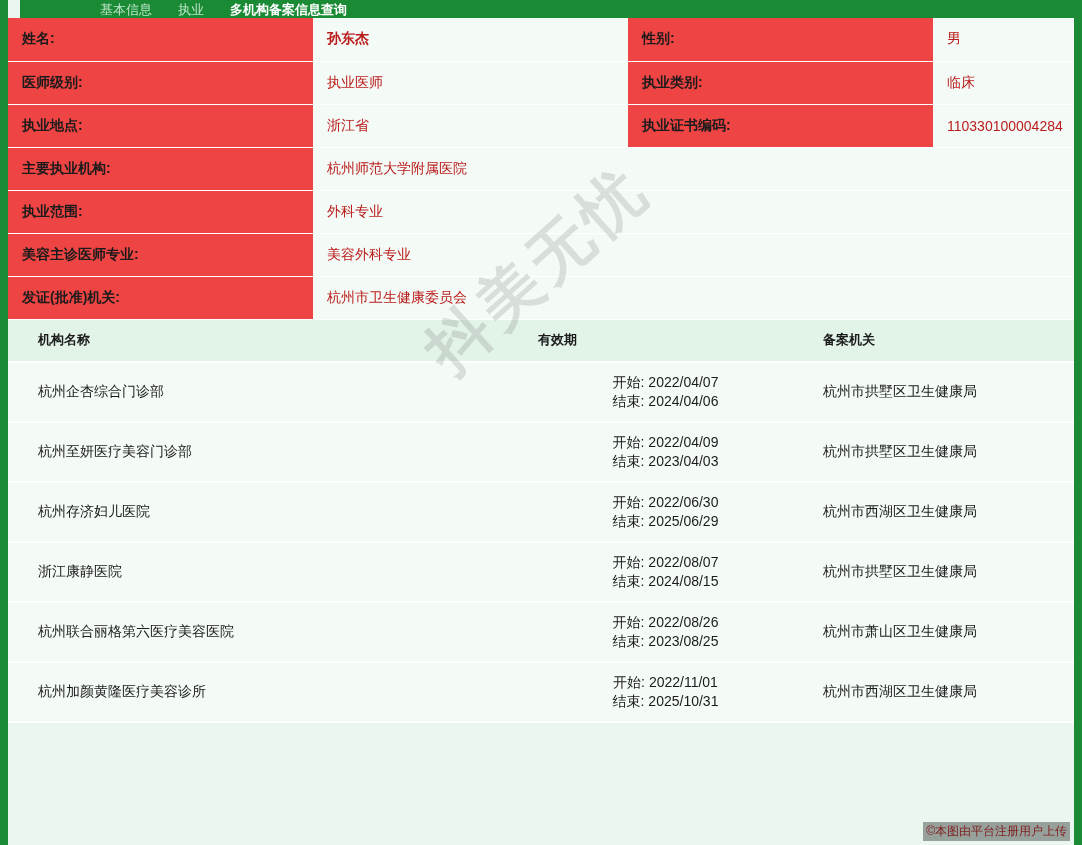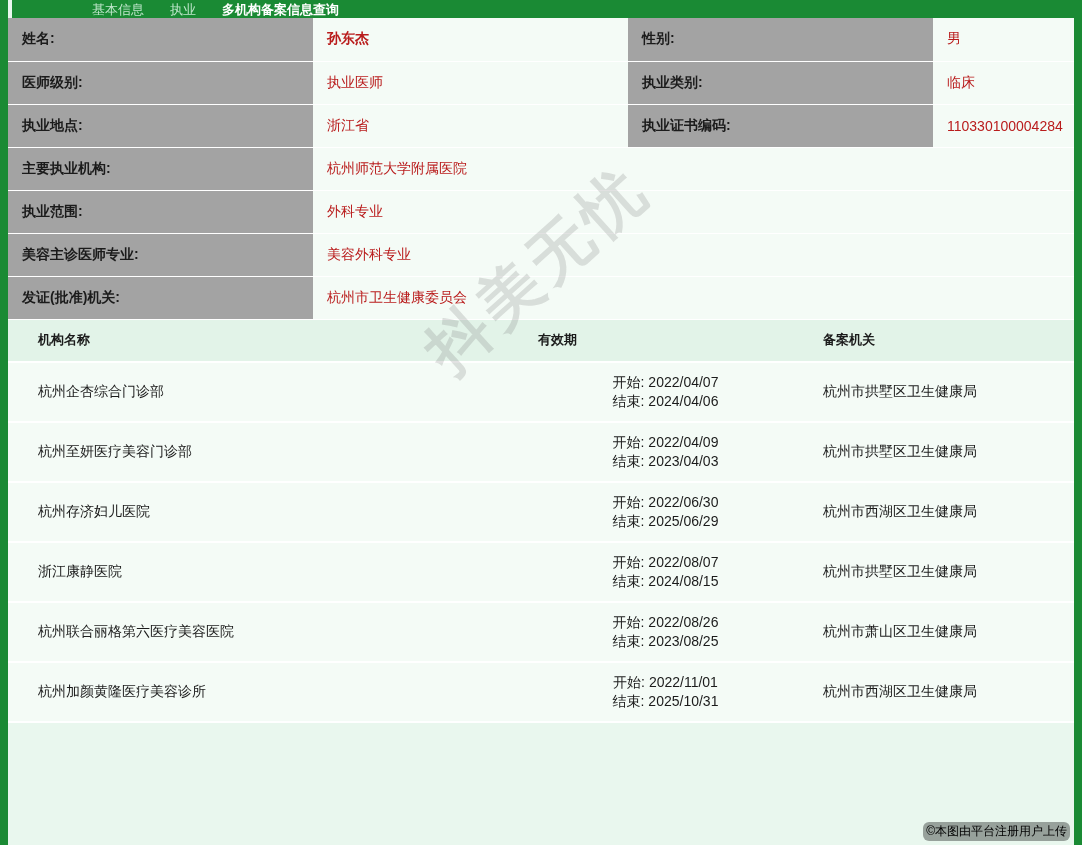--- a/index.html
+++ b/index.html
@@ -25,21 +25,21 @@
     box-sizing: border-box;
     border-left: 8px solid #1a8a34;
     border-right: 8px solid #1a8a34;
     overflow: hidden;
   }
 
   
   .topbar {
     position: absolute;
     top: 0;
-    left: 4px;
+    left: 12px;
     right: 0;
     height: 18px;
     background: #1a8a34;
     display: flex;
     align-items: flex-end;
     padding-left: 80px;
     box-sizing: border-box;
     overflow: hidden;
   }
   .topbar .tab {
@@ -67,21 +67,21 @@
   }
   table.info td {
     height: 43px;
     padding: 0 0 0 14px;
     border-bottom: 1px solid #ffffff;
     vertical-align: middle;
     font-size: 14px;
     box-sizing: border-box;
   }
   td.lbl {
-    background: #a3a3a3;
+    background: #ef4444;
     font-weight: bold;
     color: #1b1b1b;
   }
   td.val {
     background: #f4fbf6;
     color: #b91c1c;
   }
   td.val.bold { font-weight: bold; }
 
   .col-l1 { width: 305px; }
@@ -168,26 +168,25 @@
     pointer-events: none;
     z-index: 5;
   }
 
   
   .credit {
     position: absolute;
     right: 4px;
     bottom: 4px;
     font-size: 12px;
-    color: #000000;
+    color: #7f1d1d;
     background: rgba(0,0,0,0.35);
     padding: 1px 3px;
     white-space: nowrap;
     z-index: 6;
-    border-radius: 6px;
   }
 </style>
 </head>
 <body>
 
 <div class="page">
 
   <div class="topbar">
     <span class="tab dim">基本信息</span>
     <span class="tab dim">执业</span>

